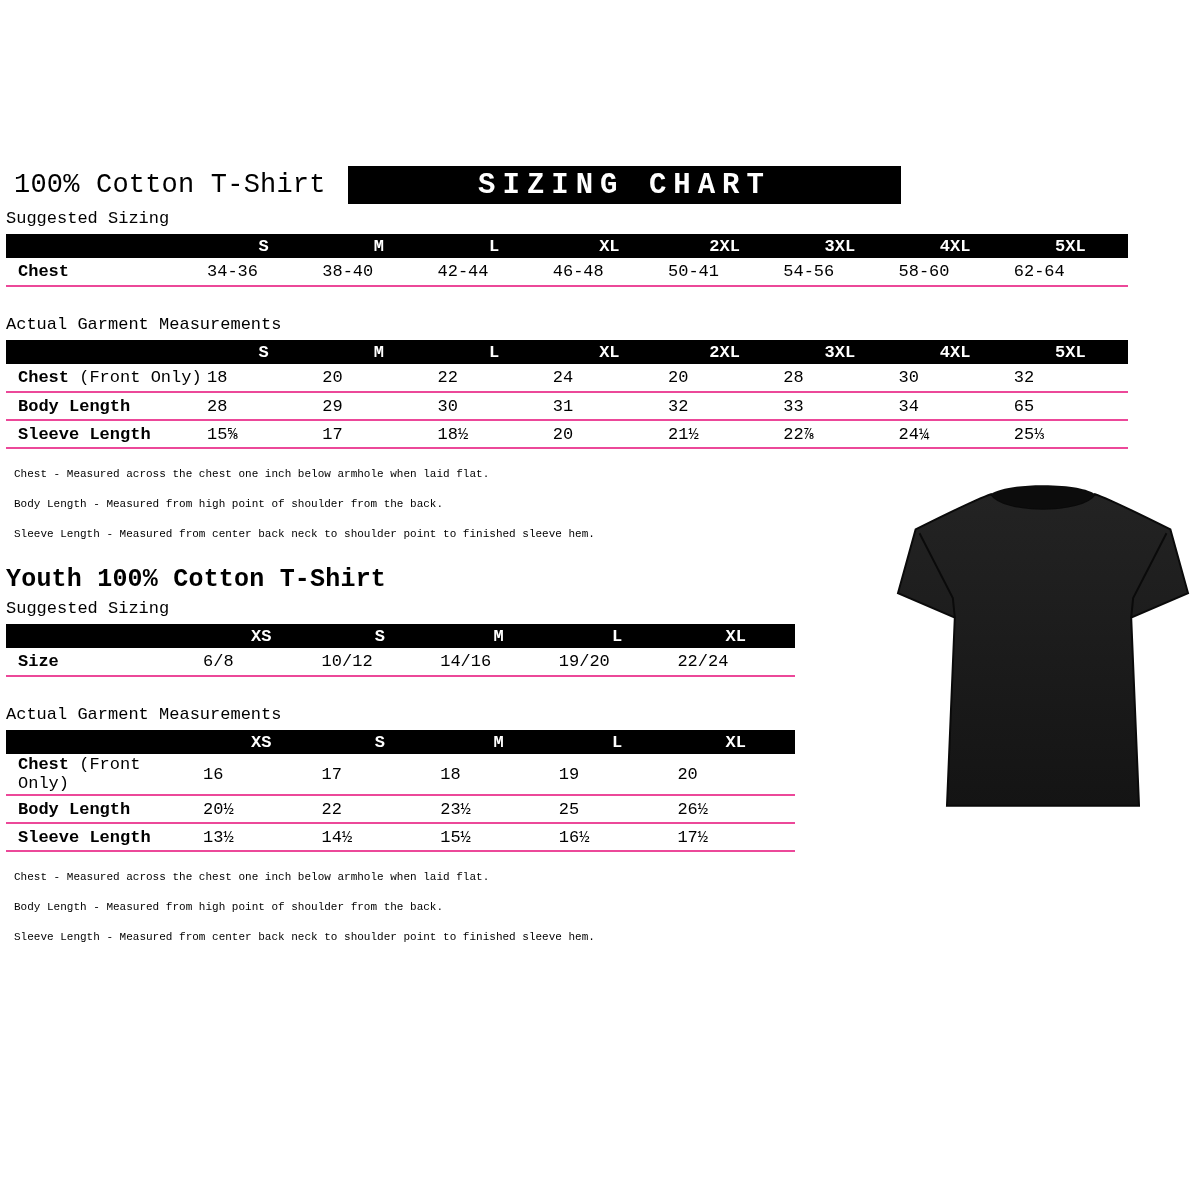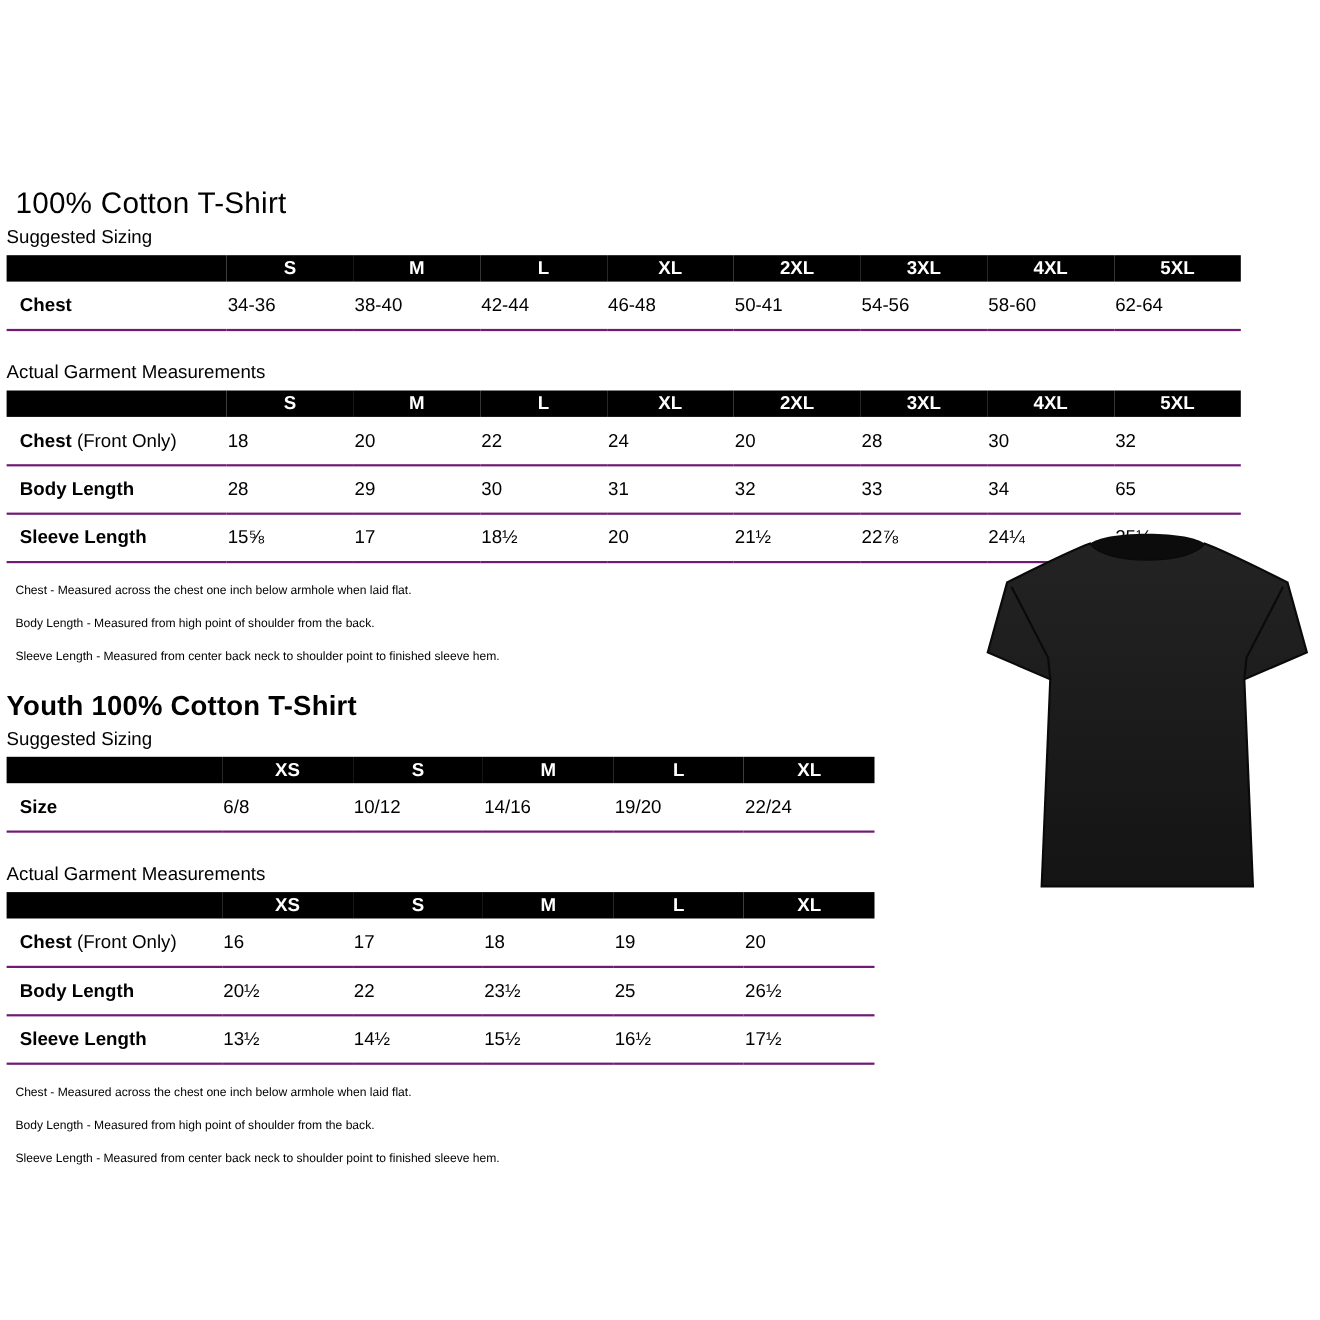--- a/index.html
+++ b/index.html
@@ -1,21 +1,21 @@
 <!DOCTYPE html>
 <html><head>
 <meta charset="utf-8">
 <style>
   html,body { margin:0; padding:0; background:#ffffff; }
   body {
     width:1200px; height:1200px;
     font-family:"Liberation Sans", sans-serif;
     color:#000; position:relative; overflow:hidden;
   }
-  .page { position:relative; width:1200px; height:1200px; }
+  .page { position:relative; width:1200px; height:1200px;font-family:Liberation Mono, monospace; }
 
   .header-row { display:flex; align-items:flex-start; padding-top:166px; padding-left:14px; }
   .title { font-size:27px; width:334px; padding-top:4px; letter-spacing:0.2px; }
   .banner {
     background:#000; color:#fff; width:553px; height:38px;
     display:flex; align-items:center; justify-content:center;
     font-size:29px; font-weight:bold; letter-spacing:7px;
   }
 
   .section-label { font-size:17px; margin:5px 0 0 6px; }
@@ -23,39 +23,40 @@
 
   table.chart { margin:6px 0 0 6px; border-collapse:collapse; table-layout:fixed; font-size:17px; }
   .adult-chart { width:1122px; }
   .youth-chart { width:789px; }
   table.chart thead th {
     background:#000; color:#fff; font-weight:bold;
     height:24px; padding:0; font-size:17px; text-align:center;
   }
   .adult-chart th.label-col { width:200px; }
   .youth-chart th.label-col { width:196px; }
-  table.chart tbody tr { height:44px; border-bottom:2px solid #701a75; }
+  table.chart tbody tr { height:28px; border-bottom:2px solid #ec4899; }
   table.chart tbody th { text-align:left; padding-left:12px; font-weight:bold; font-size:17px; }
   table.chart tbody td { text-align:left; }
   .suffix { font-weight:normal; }
 
   .notes { margin:10px 0 0 14px; font-size:11px; }
   .note { line-height:30px; }
 
   .youth-title { font-size:25px; font-weight:bold; margin:16px 0 0 6px; letter-spacing:0.2px; }
 
   .tshirt-wrap { position:absolute; left:896px; top:478px; width:294px; height:338px; }
 </style>
 </head>
 <body>
 
 <div class="page">
 
   <div class="header-row">
     <div class="title">100% Cotton T-Shirt</div>
+    <div class="banner">SIZING CHART</div>
   </div>
 
   <div class="section-label">Suggested Sizing</div>
   <table class="chart adult-chart">
       <thead>
         <tr>
           <th class="label-col"></th>
           <th>S</th>
           <th>M</th>
           <th>L</th>

